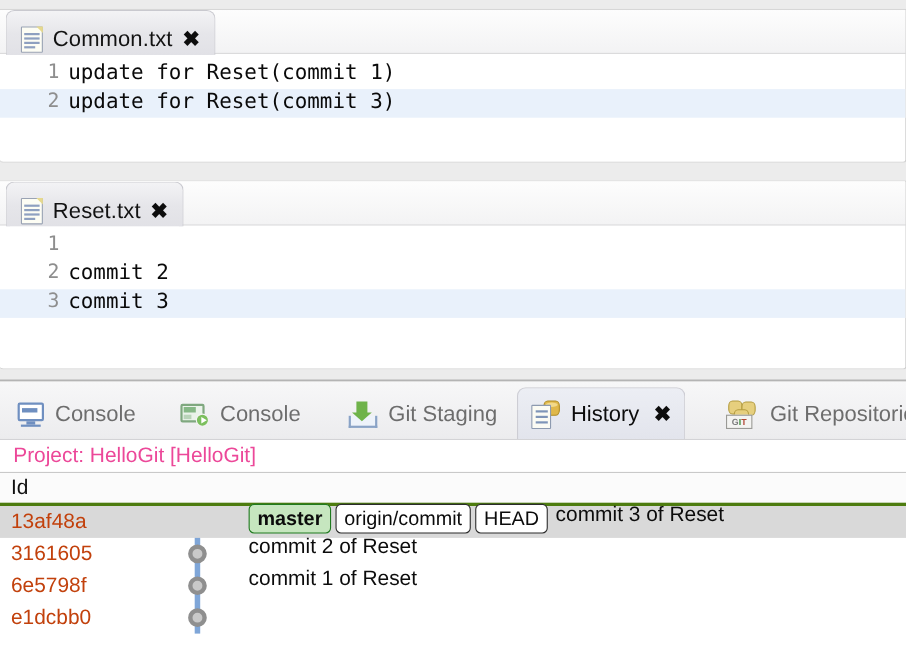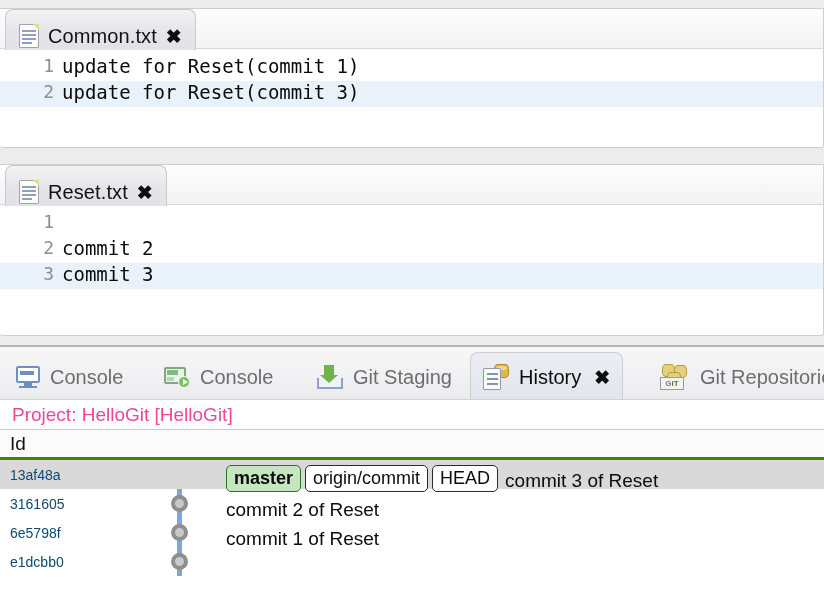--- a/index.html
+++ b/index.html
@@ -160,22 +160,22 @@
     border-bottom: 3px solid #4d7c0f;
   }
   .th { font-size: 19px; color: #101010; padding-left: 10px; border-left: 1px solid #d2d2d2; height: 30px; line-height: 30px; }
   .th.first { border-left: none; }
   .th-id { width: 160px; }
   .th-msg { flex: 1; }
 
   .rows { position: relative; }
   .row { display: flex; align-items: center; height: 29px; position: relative; }
   .row.selected { background: #d9d9d9; }
-  .cell-id { width: 160px; padding-left: 10px; font-size: 14px; color: #0c4a6e; white-space: nowrap; }
-  .cell-msg { flex: 1; position: relative; display: flex; align-items: flex-end; height: 34px; padding-left: 66px; }
+  .cell-id { width: 160px; padding-left: 10px; font-size: 19px; color: #c2410c; white-space: nowrap; }
+  .cell-msg { flex: 1; position: relative; display: flex; align-items: flex-start; height: 34px; padding-left: 66px; }
   .msg-text { font-size: 19px; color: #0c0c0c; white-space: nowrap; }
 
   
   .graph { position: absolute; left: 160px; top: 0; width: 66px; height: 100%; pointer-events: none; }
   .graph .lane { position: absolute; left: 17px; top: 0; width: 5px; height: 100%; background: #7fa6d8; }
   .graph .node {
     position: absolute; left: 11px; width: 17px; height: 17px;
     border-radius: 50%; background: #c9c9c9; border: 4px solid #8f8f8f;
   }
 

